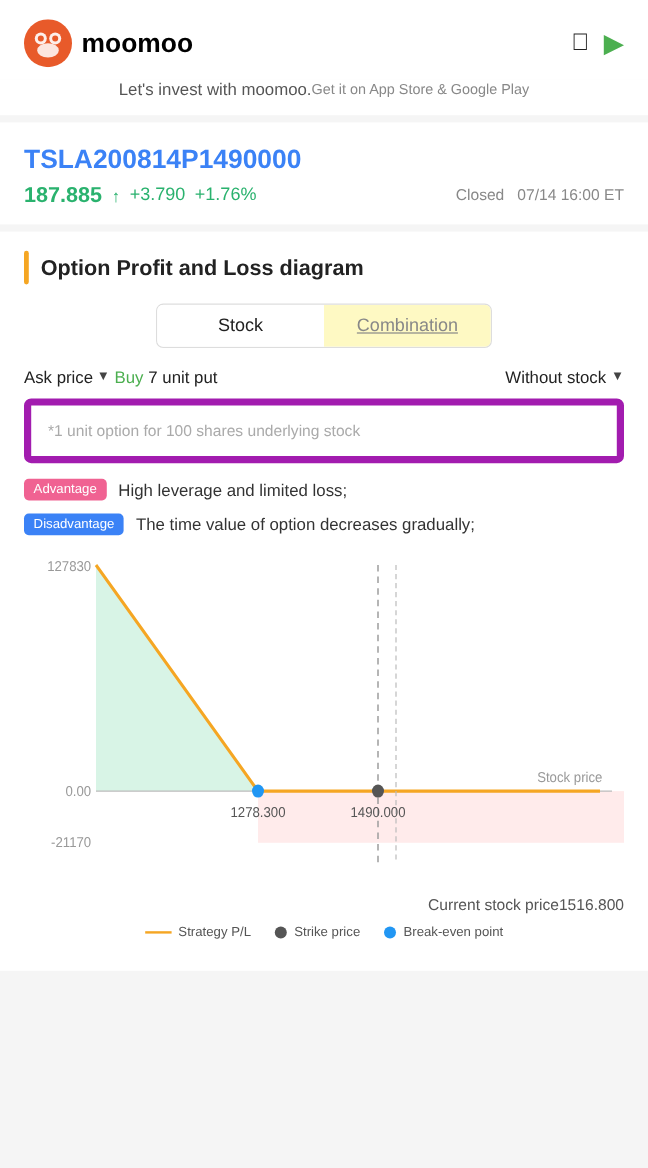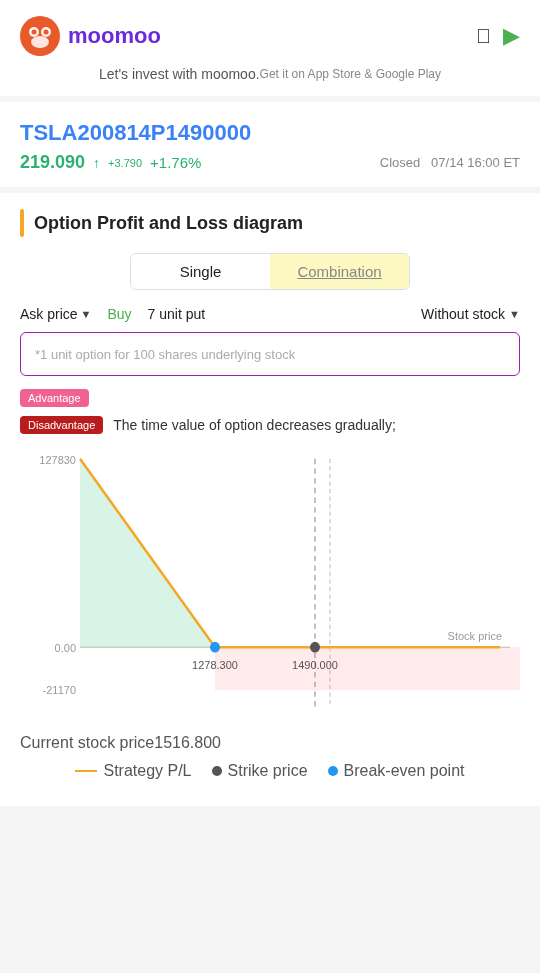--- a/index.html
+++ b/index.html
@@ -25,21 +25,21 @@
       align-items: center;
       gap: 8px;
     }
     .logo-icon {
       width: 40px;
       height: 40px;
     }
     .logo-text {
       font-size: 22px;
       font-weight: 700;
-      color: #6d28d9;
+      color: #000000;
     }
     .header-icons {
       display: flex;
       align-items: center;
       gap: 12px;
     }
     .apple-icon, .play-icon {
       font-size: 20px;
     }
     .play-icon { color: #4caf50; font-size: 22px; }
@@ -85,21 +85,21 @@
     .price-value {
       font-size: 18px;
       font-weight: 600;
       color: #2ab26e;
     }
     .price-arrow {
       color: #2ab26e;
       font-size: 14px;
     }
     .price-change {
-      font-size: 11px;
+      font-size: 15px;
       color: #2ab26e;
     }
     .price-pct {
       font-size: 15px;
       color: #2ab26e;
     }
     .market-status {
       font-size: 13px;
       color: #888;
     }
@@ -158,21 +158,21 @@
     
     .controls-row {
       display: flex;
       align-items: center;
       justify-content: space-between;
       margin-bottom: 10px;
     }
     .controls-left {
       display: flex;
       align-items: center;
-      gap: 16px;
+      gap: 4px;
       text-align: right;
     }
     .ask-price {
       font-size: 14px;
       color: #222;
       display: flex;
       align-items: center;
       gap: 3px;
     }
     .dropdown-arrow {
@@ -192,21 +192,21 @@
       display: flex;
       align-items: center;
       gap: 4px;
       font-size: 14px;
       color: #222;
       justify-content: space-between;
     }
 
     
     .info-box {
-      border: 1px solid #a21caf;
+      border: 6px solid #a21caf;
       border-radius: 6px;
       padding: 12px 14px;
       margin-bottom: 12px;
       background: #fff;
     }
     .info-box-text {
       font-size: 13px;
       color: #aaa;
     }
 
@@ -225,21 +225,21 @@
       padding: 3px 8px;
       border-radius: 4px;
       white-space: nowrap;
       margin-top: 1px;
     }
     .tag.advantage {
       background: #f06292;
       color: #fff;
     }
     .tag.disadvantage {
-      background: #b91c1c;
+      background: #3b82f6;
       color: #fff;
     }
     .tag-desc {
       font-size: 14px;
       color: #333;
       line-height: 1.5;
     }
 
     
     .chart-container {
@@ -253,40 +253,40 @@
     }
 
     svg.chart {
       width: 100%;
       height: 280px;
       display: block;
     }
 
     
     .current-price-label {
-      text-align: left;
-      font-size: 16px;
+      text-align: right;
+      font-size: 13px;
       color: #555;
       margin-top: 6px;
     }
 
     
     .legend {
       display: flex;
       align-items: center;
       justify-content: center;
       gap: 20px;
       margin-top: 10px;
       padding-bottom: 10px;
     }
     .legend-item {
       display: flex;
       align-items: center;
       gap: 6px;
-      font-size: 16px;
+      font-size: 11px;
       color: #555;
     }
     .legend-line {
       width: 22px;
       height: 2px;
       background: #f5a623;
     }
     .legend-dot {
       width: 10px;
       height: 10px;
@@ -319,41 +319,41 @@
 
 <div class="tagline-row">
   <span class="tagline">Let's invest with moomoo.</span>
   <span class="get-it">Get it on App Store &amp; Google Play</span>
 </div>
 
 <div class="ticker-section">
   <div class="ticker-symbol">TSLA200814P1490000</div>
   <div class="ticker-price-row">
     <div class="price-left">
-      <span class="price-value">219.090</span>
+      <span class="price-value">187.885</span>
       <span class="price-arrow">↑</span>
       <span class="price-change">+3.790</span>
       <span class="price-pct">+1.76%</span>
     </div>
     <div class="market-status">
       <span>Closed</span>
       &nbsp;
       <span>07/14 16:00 ET</span>
     </div>
   </div>
 </div>
 
 <div class="pnl-section">
   <div class="pnl-title-row">
     <div class="orange-bar"></div>
     <span class="pnl-title">Option Profit and Loss diagram</span>
   </div>
 
   <div class="tabs">
-    <div class="tab active">Single</div>
+    <div class="tab active">Stock</div>
     <div class="tab">Combination</div>
   </div>
 
   <div class="controls-row">
     <div class="controls-left">
       <span class="ask-price">
         <span>Ask price</span>
         <span class="dropdown-arrow">▼</span>
       </span>
       <span class="buy-label">Buy</span>
@@ -365,20 +365,21 @@
     </div>
   </div>
 
   <div class="info-box">
     <span class="info-box-text">*1 unit option for 100 shares underlying stock</span>
   </div>
 
   <div class="tags-row">
     <div class="tag-row">
       <span class="tag advantage">Advantage</span>
+      <span class="tag-desc">High leverage and limited loss;</span>
     </div>
     <div class="tag-row">
       <span class="tag disadvantage">Disadvantage</span>
       <span class="tag-desc">The time value of option decreases gradually;</span>
     </div>
   </div>
 
   <div class="chart-container">
     <svg class="chart" viewBox="0 0 500 260" xmlns="http://www.w3.org/2000/svg" preserveAspectRatio="none">
 

